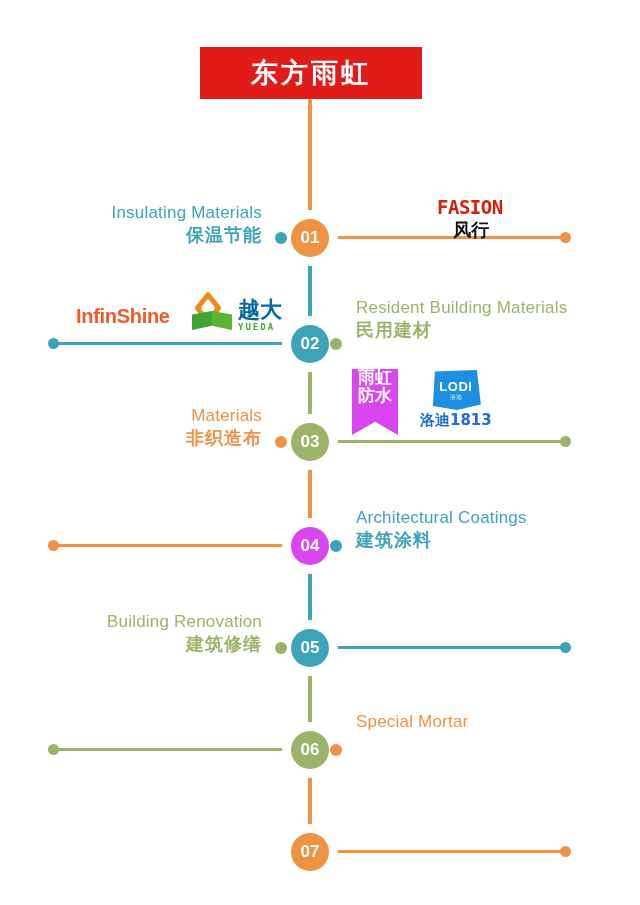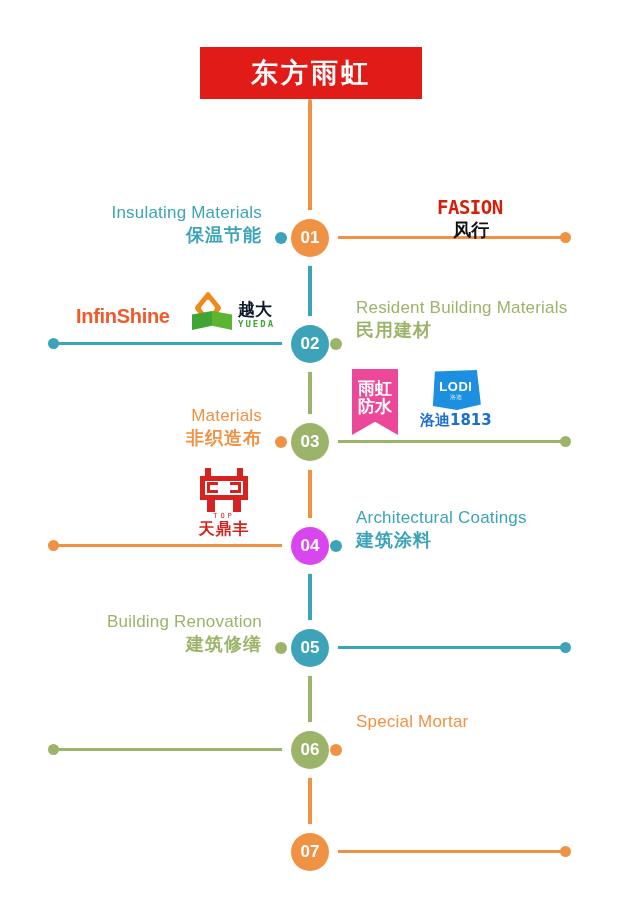--- a/index.html
+++ b/index.html
@@ -75,28 +75,28 @@
   }
   .yd-mark .bx-l{
     position:absolute;left:2px;top:14px;width:20px;height:19px;background:#3fa535;
     clip-path:polygon(0 18%,100% 0,100% 78%,0 100%);
   }
   .yd-mark .bx-r{
     position:absolute;left:22px;top:14px;width:20px;height:19px;background:#5cb531;
     clip-path:polygon(0 0,100% 18%,100% 100%,0 78%);
   }
   .yd-txt{margin-left:2px;}
-  .yd-txt .t1{color:#0f172a;font-size:17px;font-weight:bold;line-height:1;
+  .yd-txt .t1{color:#0369a1;font-size:22px;font-weight:bold;line-height:1;
      font-family:"DejaVu Sans","Liberation Sans",sans-serif;}
   .yd-txt .t2{color:#3fa535;font-size:9px;font-weight:bold;letter-spacing:2px;line-height:1.4;
      font-family:"DejaVu Sans Mono","Liberation Mono",monospace;}
 
   .lg-yuhong{
-    width:46px;height:66px;background:#ec4899;position:relative;
-    display:flex;align-items:center;justify-content:center;
+    width:46px;height:66px;background:#d946ef;position:relative;
+    display:flex;align-items:flex-start;justify-content:center;
     clip-path:polygon(0 0,100% 0,100% 100%,50% 80%,0 100%);
   }
   .lg-yuhong .yh{
     color:#ffffff;font-size:17px;font-weight:bold;line-height:1.05;text-align:center;
     margin-bottom:8px;font-family:"DejaVu Sans","Liberation Sans",sans-serif;
   }
 
   .lg-lodi{text-align:center;}
   .lodi-mark{
     width:50px;height:40px;background:#1c8fe0;margin:0 auto;
@@ -235,33 +235,20 @@
   <div class="halo" style="left:282px;top:518px;"></div>
   <div class="node" style="left:291px;top:527px;background:#d946ef;">
     <span>04</span>
   </div>
   <div class="smalldot" style="left:330px;top:540px;background:#3ca3b8;"></div>
   <div class="label right" style="left:356px;top:508px;color:#3ca3b8;">
     <div class="en">Architectural Coatings</div>
     <div class="cn">建筑涂料</div>
   </div>
 
-  <div class="logo lg-tdf" style="left:198px;top:468px;">
-    <div class="tdf-mark">
-      <span class="ear-l"></span>
-        <span class="ear-r"></span>
-      <span class="body"></span>
-      <span class="in-l"></span>
-        <span class="in-r"></span>
-      <span class="leg-l"></span>
-        <span class="leg-r"></span>
-    </div>
-    <div class="tdf-top">TOP</div>
-    <div class="tdf-txt">天鼎丰</div>
-  </div>
 
   <div class="arm" style="left:330px;top:646px;width:238px;background:#3ca3b8;"></div>
   <div class="enddot" style="left:560px;top:642px;background:#3ca3b8;"></div>
   <div class="halo" style="left:282px;top:620px;"></div>
   <div class="node" style="left:291px;top:629px;background:#3ca3b8;">
     <span>05</span>
   </div>
   <div class="smalldot" style="left:275px;top:642px;background:#9cb469;"></div>
   <div class="label left" style="right:378px;top:612px;color:#9cb469;">
     <div class="en">Building Renovation</div>

